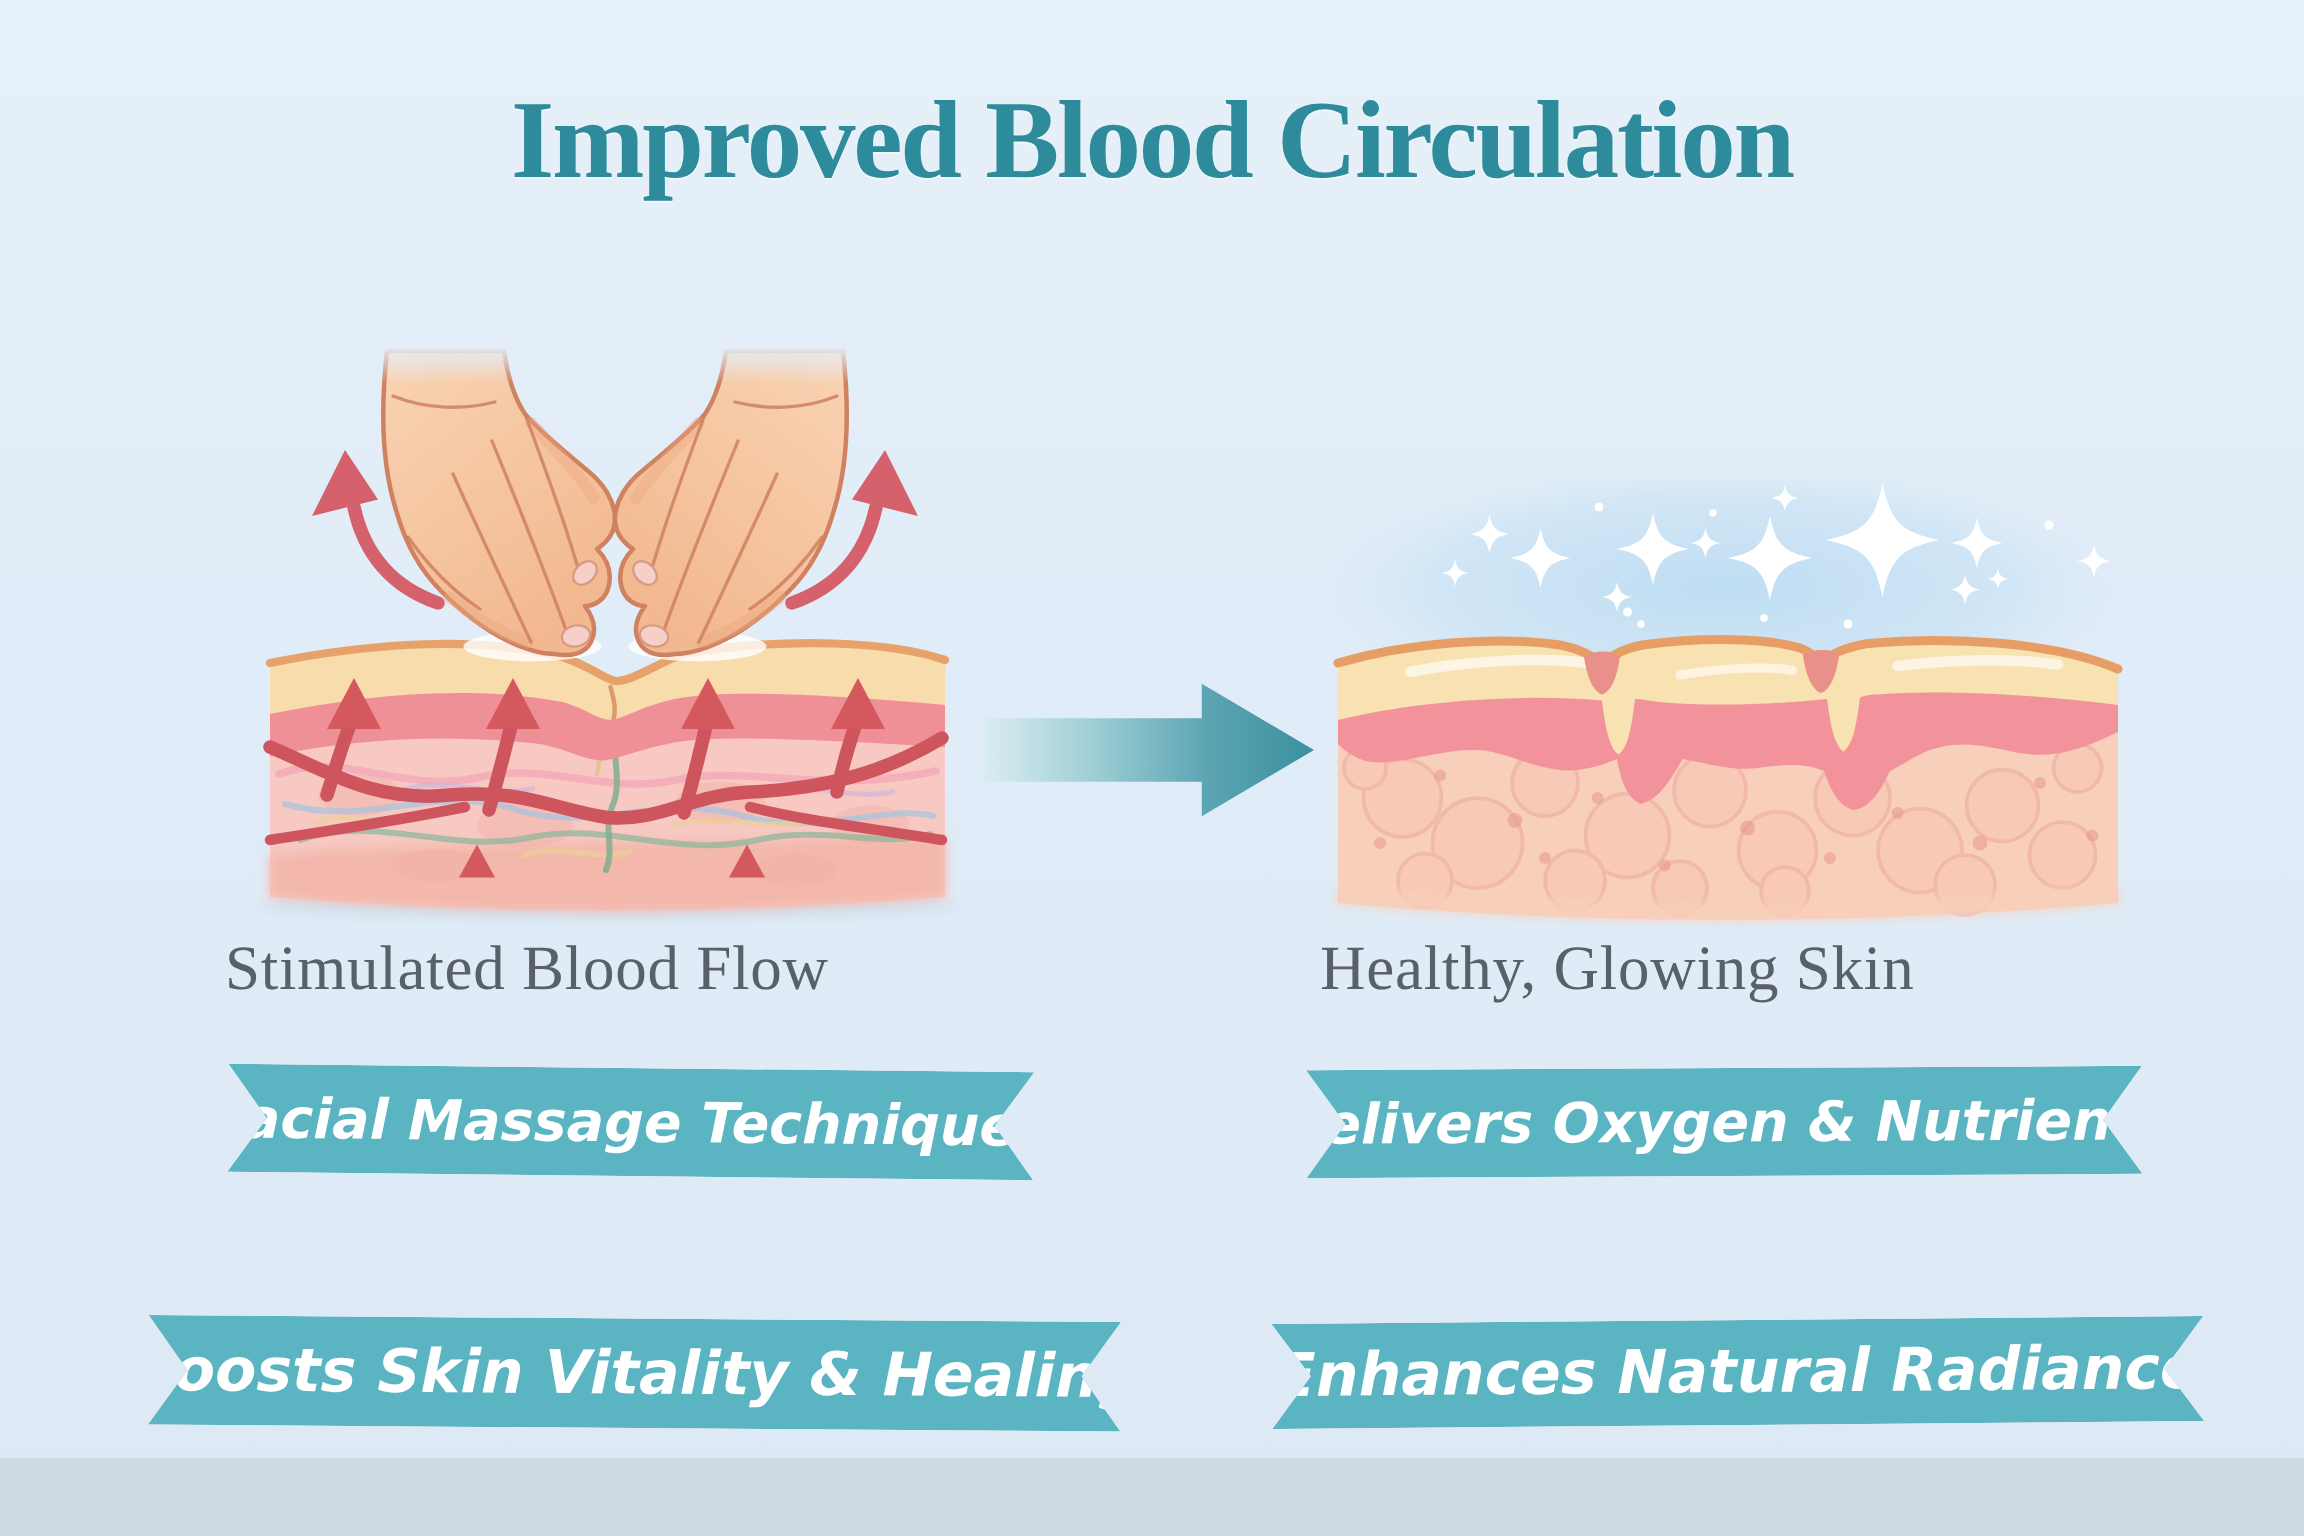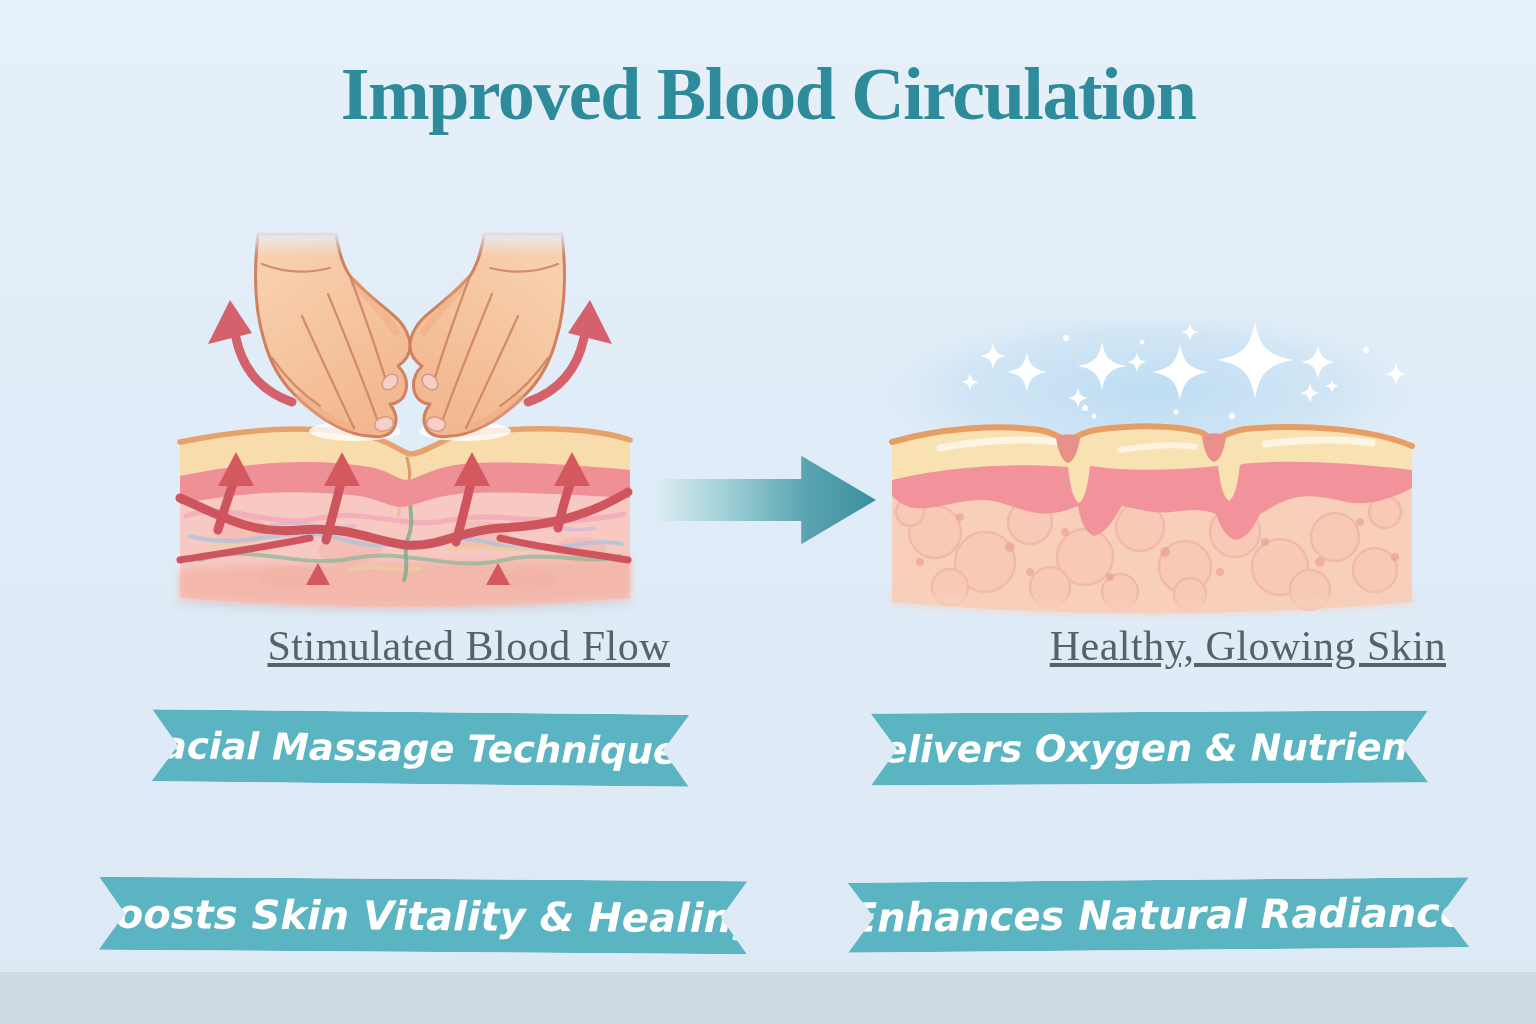--- a/index.html
+++ b/index.html
@@ -18,27 +18,26 @@
     position:relative;width:1536px;height:972px;overflow:hidden;
     background:linear-gradient(180deg,#e6f0f9 0%,var(--background) 45%,#dde9f4 100%);
   }
   .title{
     position:absolute;left:0;right:0;top:52px;margin:0;text-align:center;
     font-family:"Liberation Serif",serif;font-weight:700;font-size:74px;
     letter-spacing:-1.5px;color:var(--title-teal);
     text-shadow:0 1px 0 rgba(255,255,255,0.5);
   }
   .caption{
-    position:absolute;top:622px;text-align:right;
+    position:absolute;top:622px;text-align:left;
     font-family:"Liberation Serif",serif;font-size:42px;color:var(--caption-gray);
     letter-spacing:0.5px;
-    text-decoration:underline;
   }
   .caption.left{left:150px;width:520px;}
-  .caption.right{left:916px;width:530px;}
+  .caption.right{left:880px;width:530px;}
   .banner{
     position:absolute;background:var(--banner-teal);
     clip-path:polygon(0 0,100% 0,calc(100% - 26px) 50%,100% 100%,0 100%,26px 50%);
     display:flex;align-items:center;justify-content:center;
     box-shadow:0 4px 8px rgba(90,140,160,0.25);
   }
   .banner .label{
     font-family:"DejaVu Sans",sans-serif;font-style:italic;font-weight:700;
     color:var(--banner-text);white-space:nowrap;
   }

